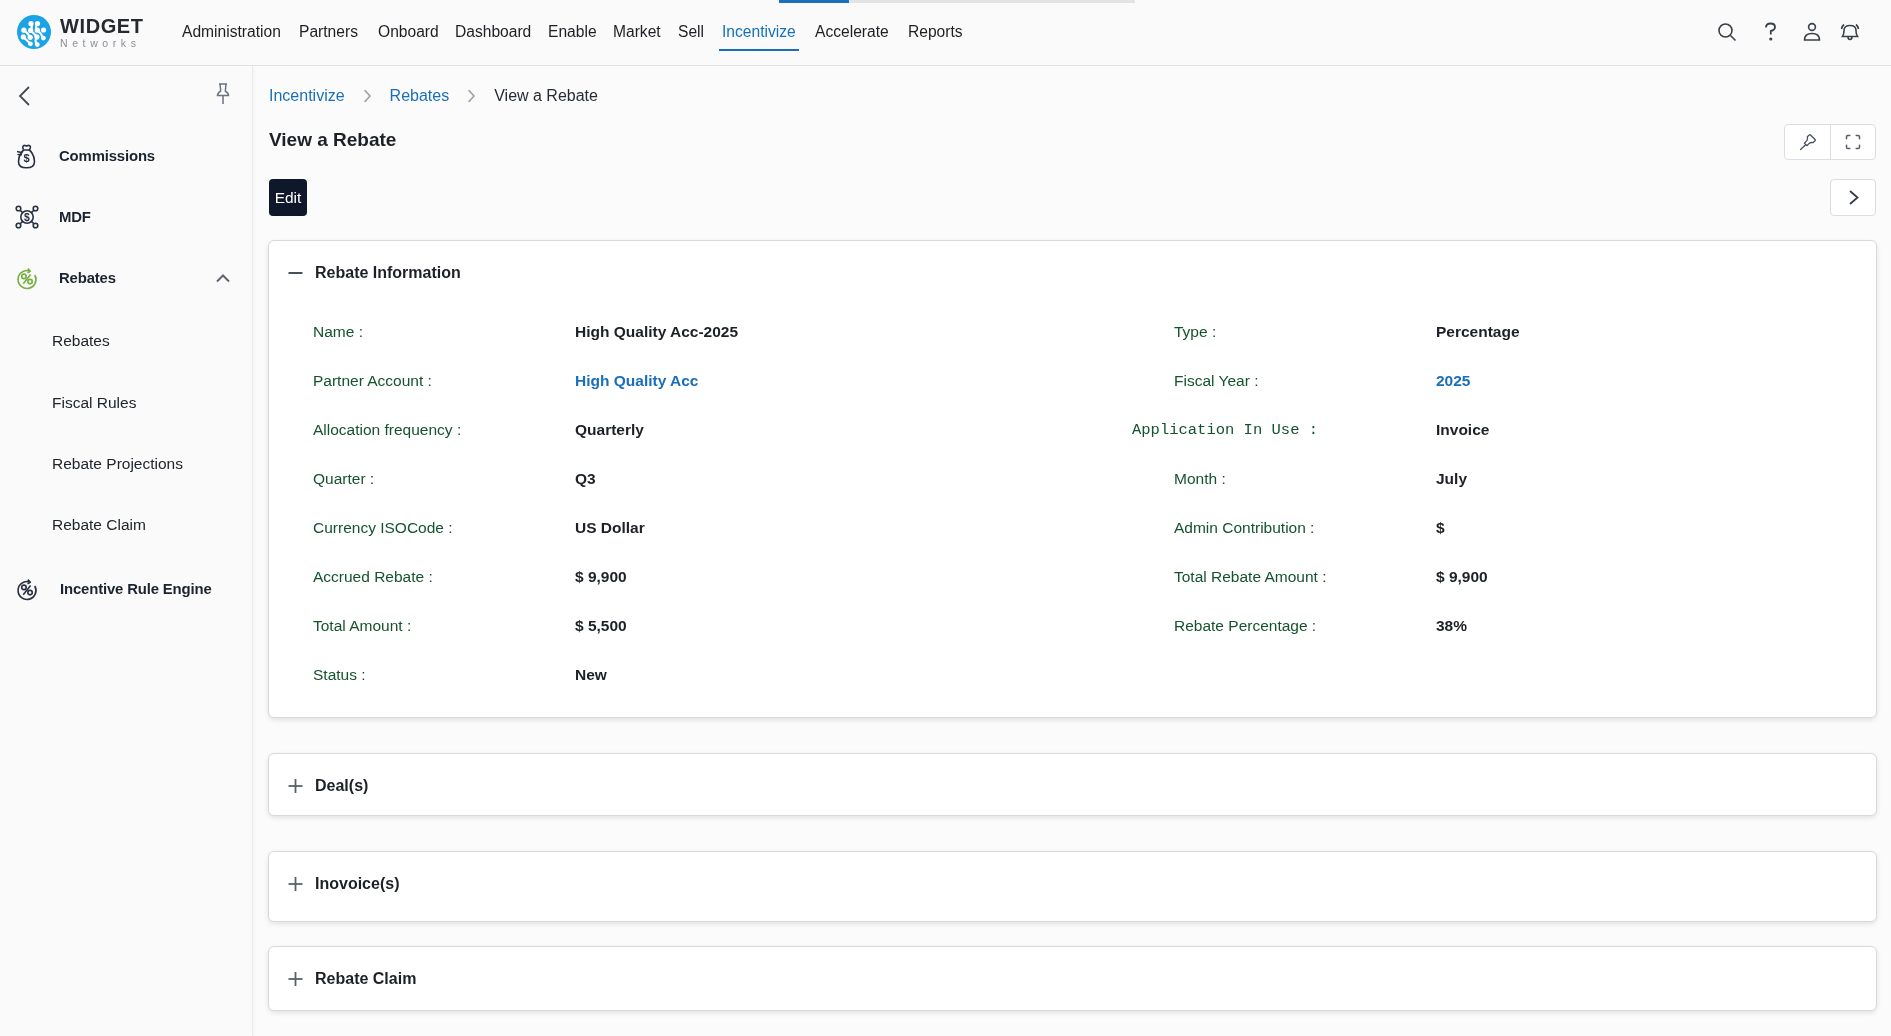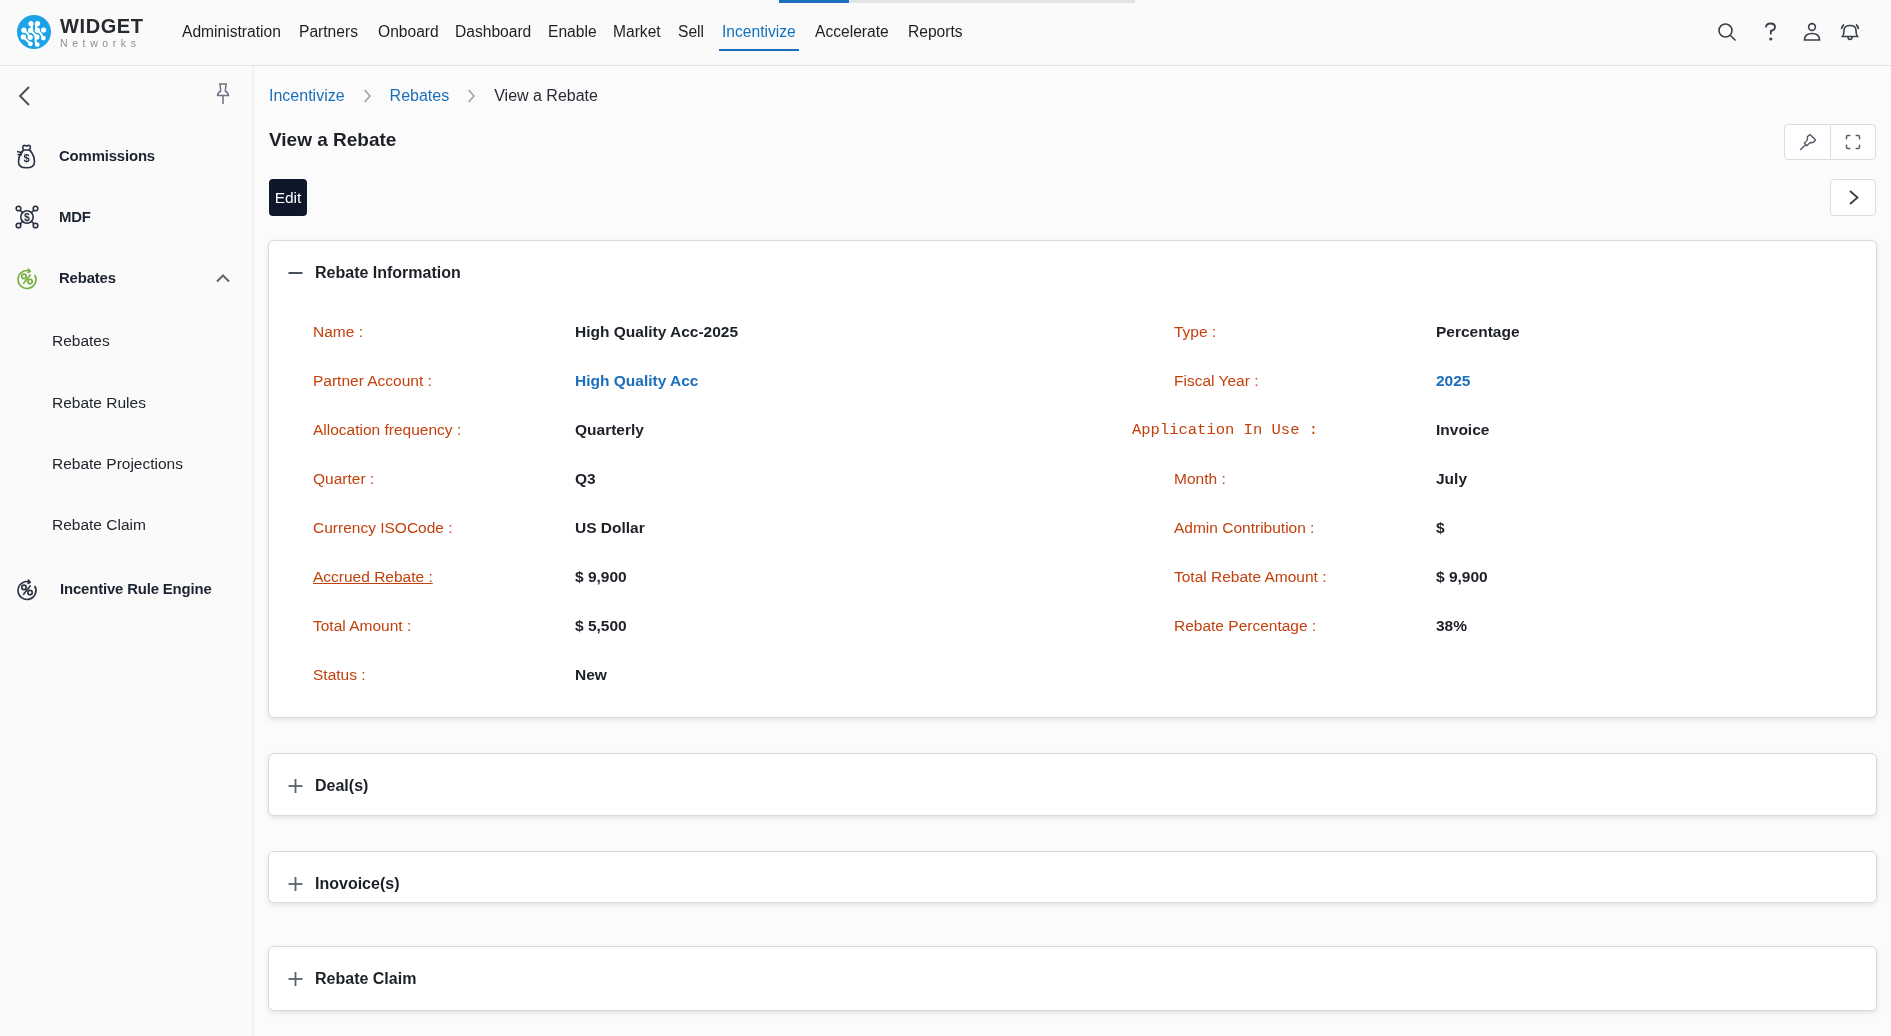--- a/index.html
+++ b/index.html
@@ -37,23 +37,23 @@
 .pin-group { position:absolute; left:1784px; top:124px; width:92px; height:36px; display:flex; background:#fff; border:1px solid #dadde1; border-radius:4px; }
 .pin-group .half { flex:1; display:flex; align-items:center; justify-content:center; }
 .pin-group .half:first-child { border-right:1px solid #dadde1; }
 .btn-next { position:absolute; left:1830px; top:179px; width:46px; height:37px; background:#fff; border:1px solid #dadde1; border-radius:4px; display:flex; align-items:center; justify-content:center; }
 
 .card { position:absolute; left:268px; width:1609px; background:#fff; border:1px solid #d7dadd; border-radius:6px; box-shadow:0 2px 5px rgba(0,0,0,0.10); }
 .card-head { display:flex; align-items:center; height:64px; padding-left:19px; }
 .card-head .ttl { margin-left:12px; font-size:16px; font-weight:700; color:#1d2127; }
 #card1 { top:240px; height:478px; }
 #card2 { top:753px; height:63px; }
-#card3 { top:851px; height:52px; }
+#card3 { top:851px; height:71px; }
 #card4 { top:946px; height:65px; }
-.lab { position:absolute; color:#c2410c; font-size:15.5px; white-space:nowrap; line-height:20px; }
+.lab { position:absolute; color:#14532d; font-size:15.5px; white-space:nowrap; line-height:20px; }
 .val { position:absolute; font-weight:700; color:#1d2127; font-size:15.5px; white-space:nowrap; line-height:20px; }
 .val.link { color:#1b6fba; }
 </style>
 </head>
 <body>
 <div class="progress-track">
     <div class="progress-fill"></div>
   </div>
 <div class="header">
   <div class="logo-wrap">
@@ -156,21 +156,21 @@
     <line x1="8.9" y1="18.1" x2="16.9" y2="8.1"></line>
     <circle cx="9.7" cy="10.2" r="2.4"></circle>
       <circle cx="16.3" cy="15.8" r="2.4"></circle>
   </svg>
   <span class="side-txt" style="left:59px;top:212px;">Rebates</span>
   <svg class="chev-up" style="top:207px;" width="16" height="10" viewBox="0 0 16 10" fill="none" stroke="#5f6670" stroke-width="2">
       <path d="M2 8.5 L8 2.5 L14 8.5"></path>
     </svg>
 
   <div class="side-sub" style="top:275px;">Rebates</div>
-  <div class="side-sub" style="top:337px;">Rebate Rules</div>
+  <div class="side-sub" style="top:337px;">Fiscal Rules</div>
   <div class="side-sub" style="top:398px;">Rebate Projections</div>
   <div class="side-sub" style="top:459px;">Rebate Claim</div>
 
   <svg class="side-icon" style="left:15px;top:512px;" width="24" height="24" viewBox="0 0 26 26" fill="none" stroke="#2b3442" stroke-width="1.8">
     <path d="M21.4 8.65 A9.7 9.7 0 1 1 15.5 4.15"></path>
     <path d="M13.9 1.7 L16.6 4.6 L13.5 6.2" stroke-linejoin="round"></path>
     <line x1="8.9" y1="18.1" x2="16.9" y2="8.1"></line>
     <circle cx="9.7" cy="10.2" r="2.4"></circle>
       <circle cx="16.3" cy="15.8" r="2.4"></circle>
   </svg>
@@ -230,21 +230,21 @@
       <span class="lab" style="left:863px;top:179px;font-family:Liberation Mono, monospace;">Application In Use :</span>
       <span class="val" style="left:1167px;top:179px;">Invoice</span>
       <span class="lab" style="left:44px;top:228px;">Quarter :</span>
       <span class="val" style="left:306px;top:228px;">Q3</span>
       <span class="lab" style="left:905px;top:228px;">Month :</span>
       <span class="val" style="left:1167px;top:228px;">July</span>
       <span class="lab" style="left:44px;top:277px;">Currency ISOCode :</span>
       <span class="val" style="left:306px;top:277px;">US Dollar</span>
       <span class="lab" style="left:905px;top:277px;">Admin Contribution :</span>
       <span class="val" style="left:1167px;top:277px;">$</span>
-      <span class="lab" style="left:44px;top:326px;text-decoration:underline;">Accrued Rebate :</span>
+      <span class="lab" style="left:44px;top:326px;">Accrued Rebate :</span>
       <span class="val" style="left:306px;top:326px;">$ 9,900</span>
       <span class="lab" style="left:905px;top:326px;">Total Rebate Amount :</span>
       <span class="val" style="left:1167px;top:326px;">$ 9,900</span>
       <span class="lab" style="left:44px;top:375px;">Total Amount :</span>
       <span class="val" style="left:306px;top:375px;">$ 5,500</span>
       <span class="lab" style="left:905px;top:375px;text-align:center;">Rebate Percentage :</span>
       <span class="val" style="left:1167px;top:375px;">38%</span>
       <span class="lab" style="left:44px;top:424px;">Status :</span>
       <span class="val" style="left:306px;top:424px;">New</span>
     </div>

